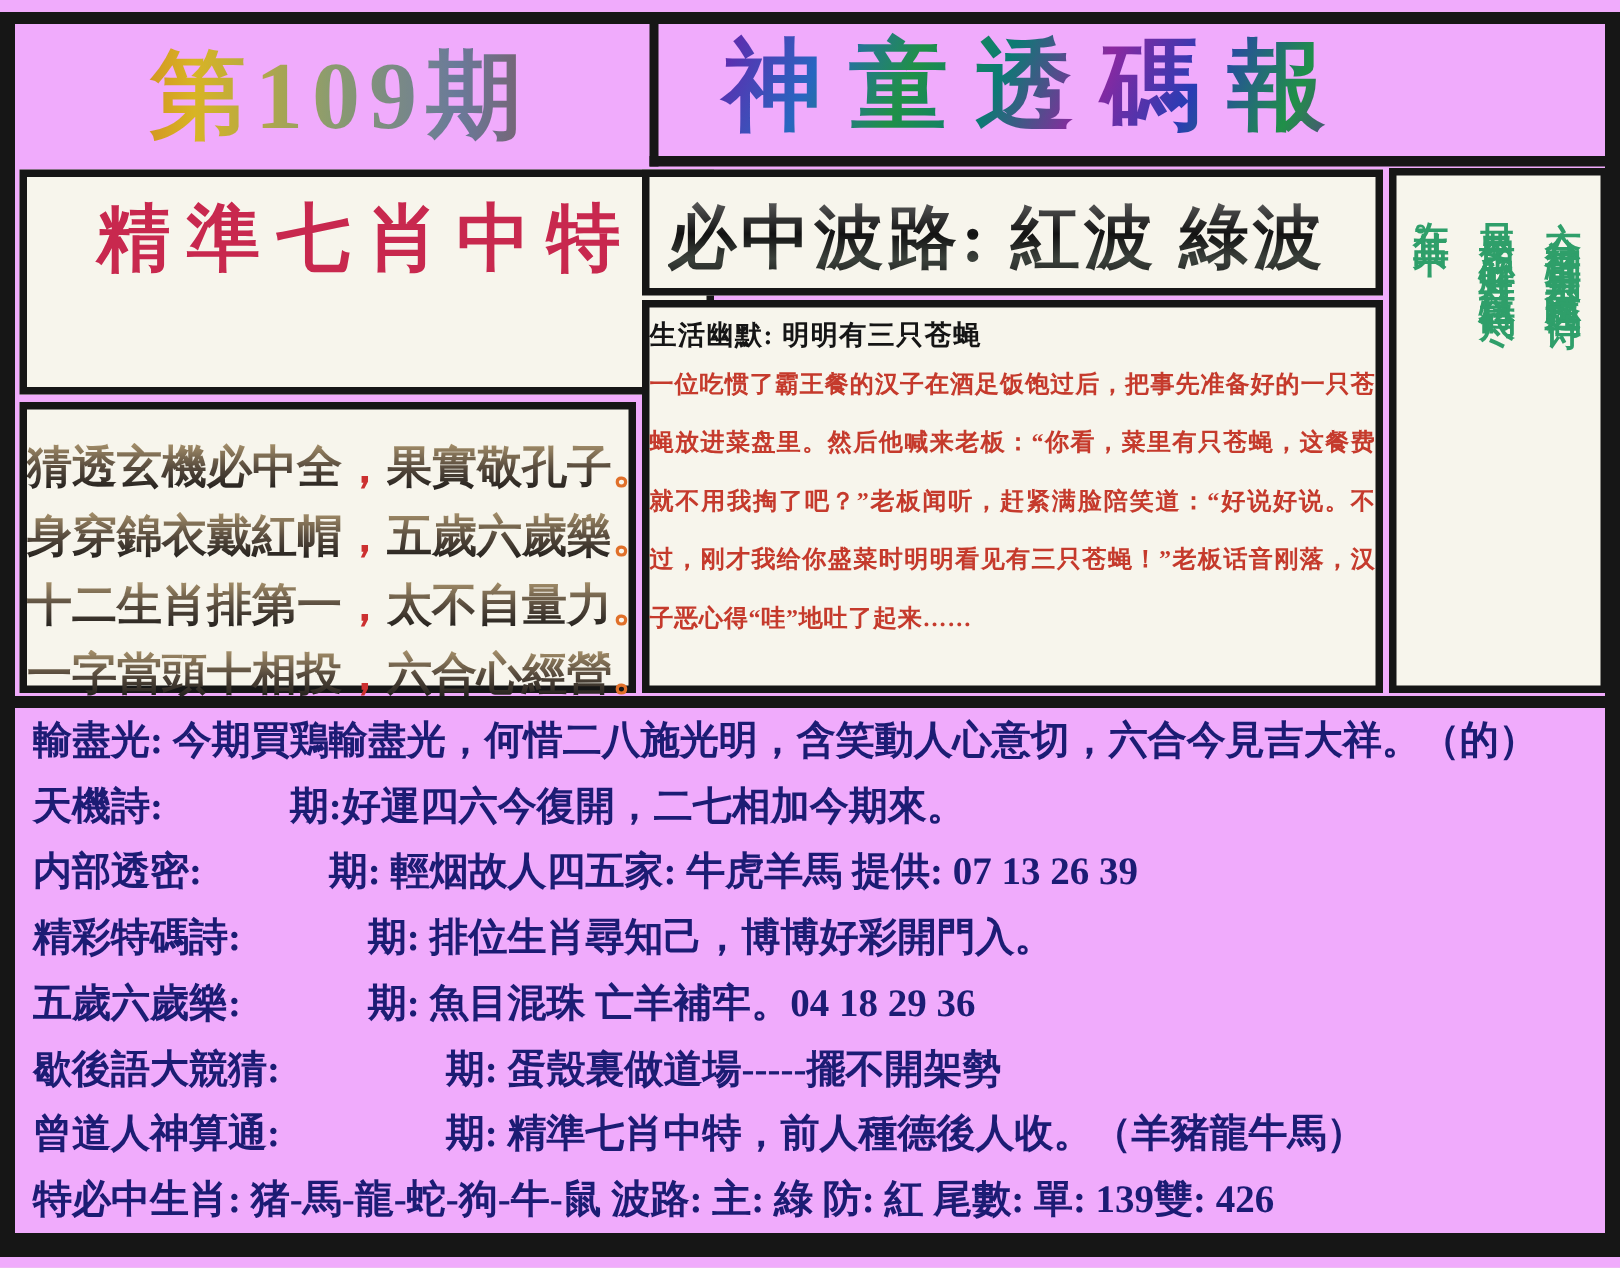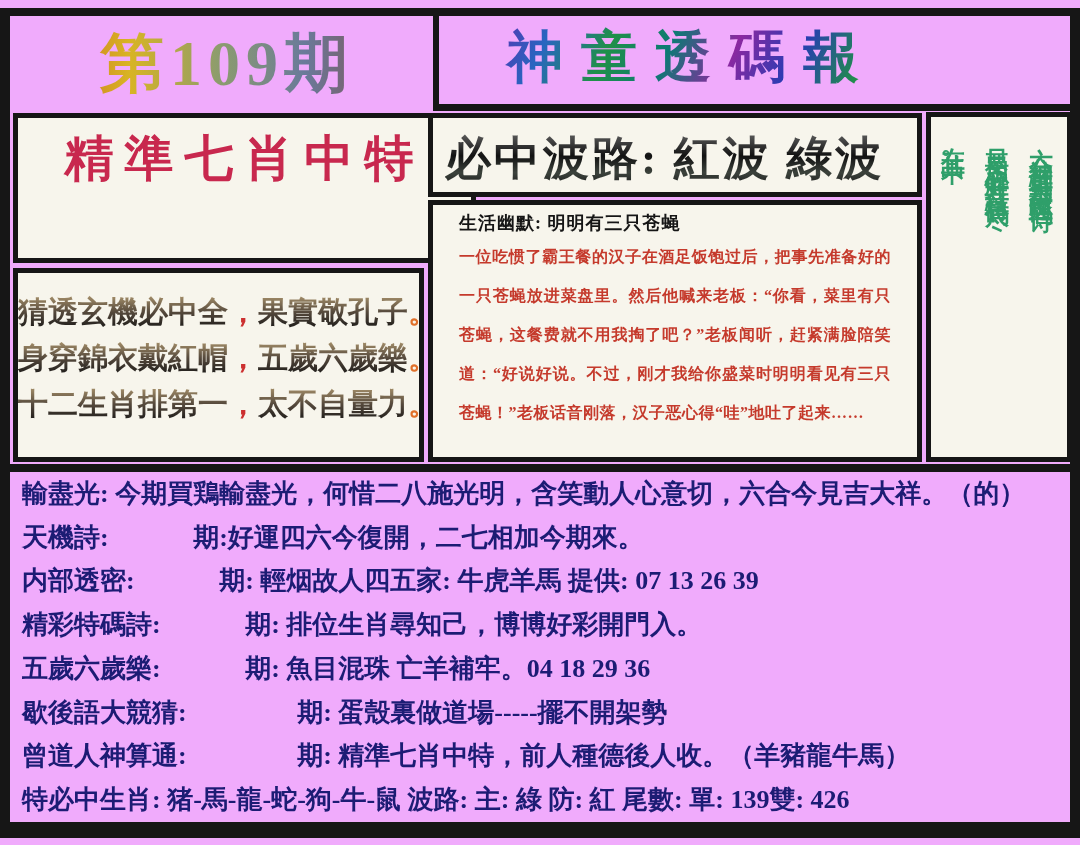--- a/index.html
+++ b/index.html
@@ -21,37 +21,37 @@
   .grad-issue{background-image:linear-gradient(90deg,#c8581e 0%,#d8b424 25%,#8c9c6e 48%,#6a7a9a 70%,#8a4034 100%);}
   .grad-masthead{background-image:linear-gradient(115deg,#a02898 0%,#5a30b0 11%,#2866c0 22%,#209048 34%,#0c7a74 45%,#8c28a0 57%,#283cb4 69%,#209048 82%,#6a2898 92%,#1c2a60 100%);}
   .grad-animals{background-image:linear-gradient(180deg,#e05a40 0%,#f0a03c 48%,#e2622a 100%);}
   .grad-poem{background-image:linear-gradient(180deg,#a8926c 0%,#55493c 52%,#1e1c1a 100%);}
   .grad-wave{background-image:linear-gradient(180deg,#6e6e6e 0%,#121212 45%,#3c423c 72%,#151515 100%);}
 
   
   .issue{position:absolute;left:32px;top:22px;width:390px;height:84px;
          font-size:64px;font-weight:bold;letter-spacing:6px;line-height:84px;text-align:center;}
   .masthead{position:absolute;left:440px;top:8px;width:504px;height:97px;
-            font-size:56px;font-weight:bold;letter-spacing:18px;line-height:99px;text-align:center;white-space:nowrap;}
+            font-size:66px;font-weight:bold;letter-spacing:18px;line-height:99px;text-align:center;white-space:nowrap;}
 
   
   .panel{position:absolute;background:#f7f5ec;border:5px solid #161616;box-sizing:border-box;}
   .zodiac-box{left:13px;top:113px;width:463px;height:150px;text-align:center;}
   .zodiac-title{margin-top:8px;font-size:49px;font-weight:bold;letter-spacing:11px;color:#c8284e;white-space:nowrap;}
   .zodiac-animals{margin-top:10px;font-size:40px;font-weight:bold;letter-spacing:15px;white-space:nowrap;}
 
   .poem-box{left:13px;top:268px;width:411px;height:194px;text-align:center;padding-top:16px;}
   .poem-line{font-size:30px;font-weight:bold;line-height:46px;white-space:nowrap;}
   .p-comma{color:#cc3030;}
   .p-period{color:#e0702a;}
 
   .wave-box{left:428px;top:113px;width:494px;height:84px;}
   .wave-text{margin:10px 0 0 12px;font-size:46px;font-weight:bold;letter-spacing:3px;white-space:nowrap;}
 
-  .humor-box{left:428px;top:200px;width:494px;height:262px;padding:6px 26px;}
+  .humor-box{left:428px;top:200px;width:494px;height:262px;padding:6px 0;}
   .humor-title{font-size:18px;font-weight:bold;color:#151515;letter-spacing:1px;}
   .humor-story{margin-top:2px;font-size:16px;font-weight:bold;color:#c53a2c;
                line-height:39px;text-align:justify;letter-spacing:0.5px;}
 
   .right-box{left:926px;top:112px;width:146px;height:350px;}
   .vertical-wrap{writing-mode:vertical-rl;text-orientation:upright;
                  height:330px;margin:12px 8px 0 0;
                  font-size:24px;font-weight:bold;color:#2f9f6a;letter-spacing:6px;line-height:44px;}
 
   
@@ -75,20 +75,21 @@
   <div class="masthead clip grad-masthead">神童透碼報</div>
 
   <div class="panel zodiac-box">
     <div class="zodiac-title">精準七肖中特</div>
   </div>
 
   <div class="panel poem-box">
     <div class="poem-line"><span class="clip grad-poem">猜透玄機必中全</span><span class="p-comma">，</span><span class="clip grad-poem">果實敬孔子</span><span class="p-period">。</span></div>
     <div class="poem-line"><span class="clip grad-poem">身穿錦衣戴紅帽</span><span class="p-comma">，</span><span class="clip grad-poem">五歲六歲樂</span><span class="p-period">。</span></div>
     <div class="poem-line"><span class="clip grad-poem">十二生肖排第一</span><span class="p-comma">，</span><span class="clip grad-poem">太不自量力</span><span class="p-period">。</span></div>
+    <div class="poem-line"><span class="clip grad-poem">一字當頭十相投</span><span class="p-comma">，</span><span class="clip grad-poem">六合心經營</span><span class="p-period">。</span></div>
   </div>
 
   <div class="panel wave-box">
     <div class="wave-text clip grad-wave">必中波路: 紅波 綠波</div>
   </div>
 
   <div class="panel humor-box">
     <div class="humor-title">生活幽默: 明明有三只苍蝇</div>
     <div class="humor-story">一位吃惯了霸王餐的汉子在酒足饭饱过后，把事先准备好的一只苍蝇放进菜盘里。然后他喊来老板：“你看，菜里有只苍蝇，这餐费就不用我掏了吧？”老板闻听，赶紧满脸陪笑道：“好说好说。不过，刚才我给你盛菜时明明看见有三只苍蝇！”老板话音刚落，汉子恶心得“哇”地吐了起来……</div>
   </div>

